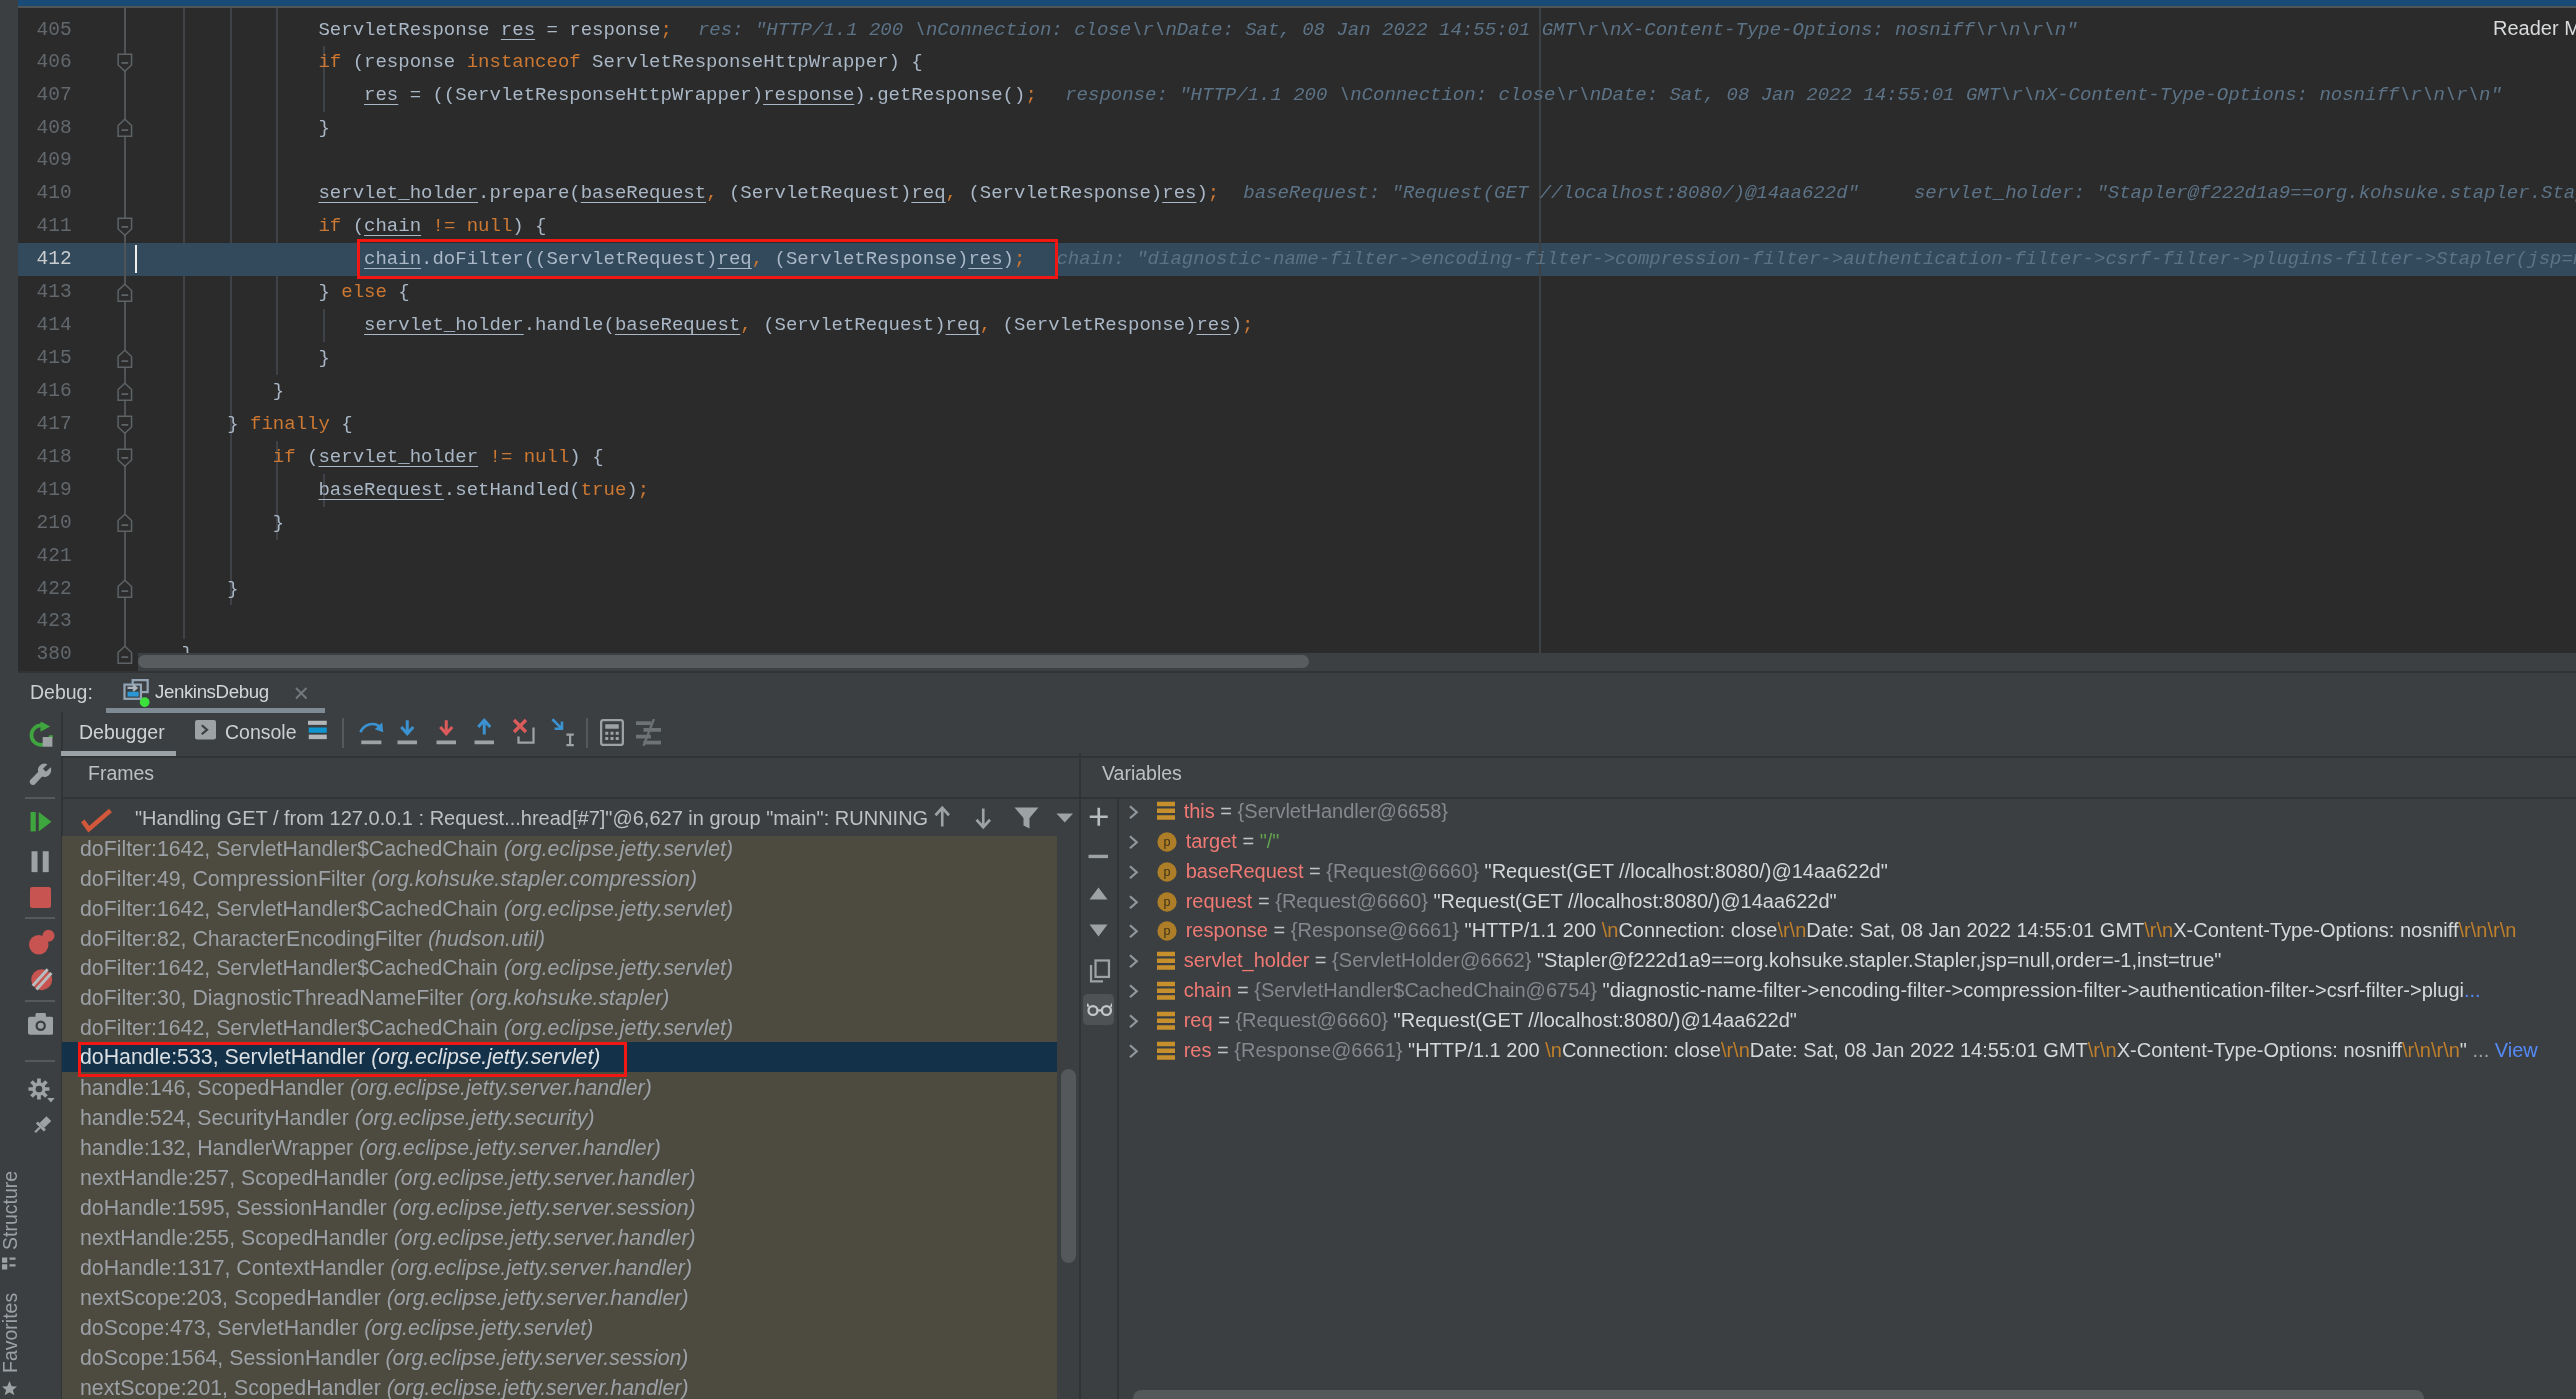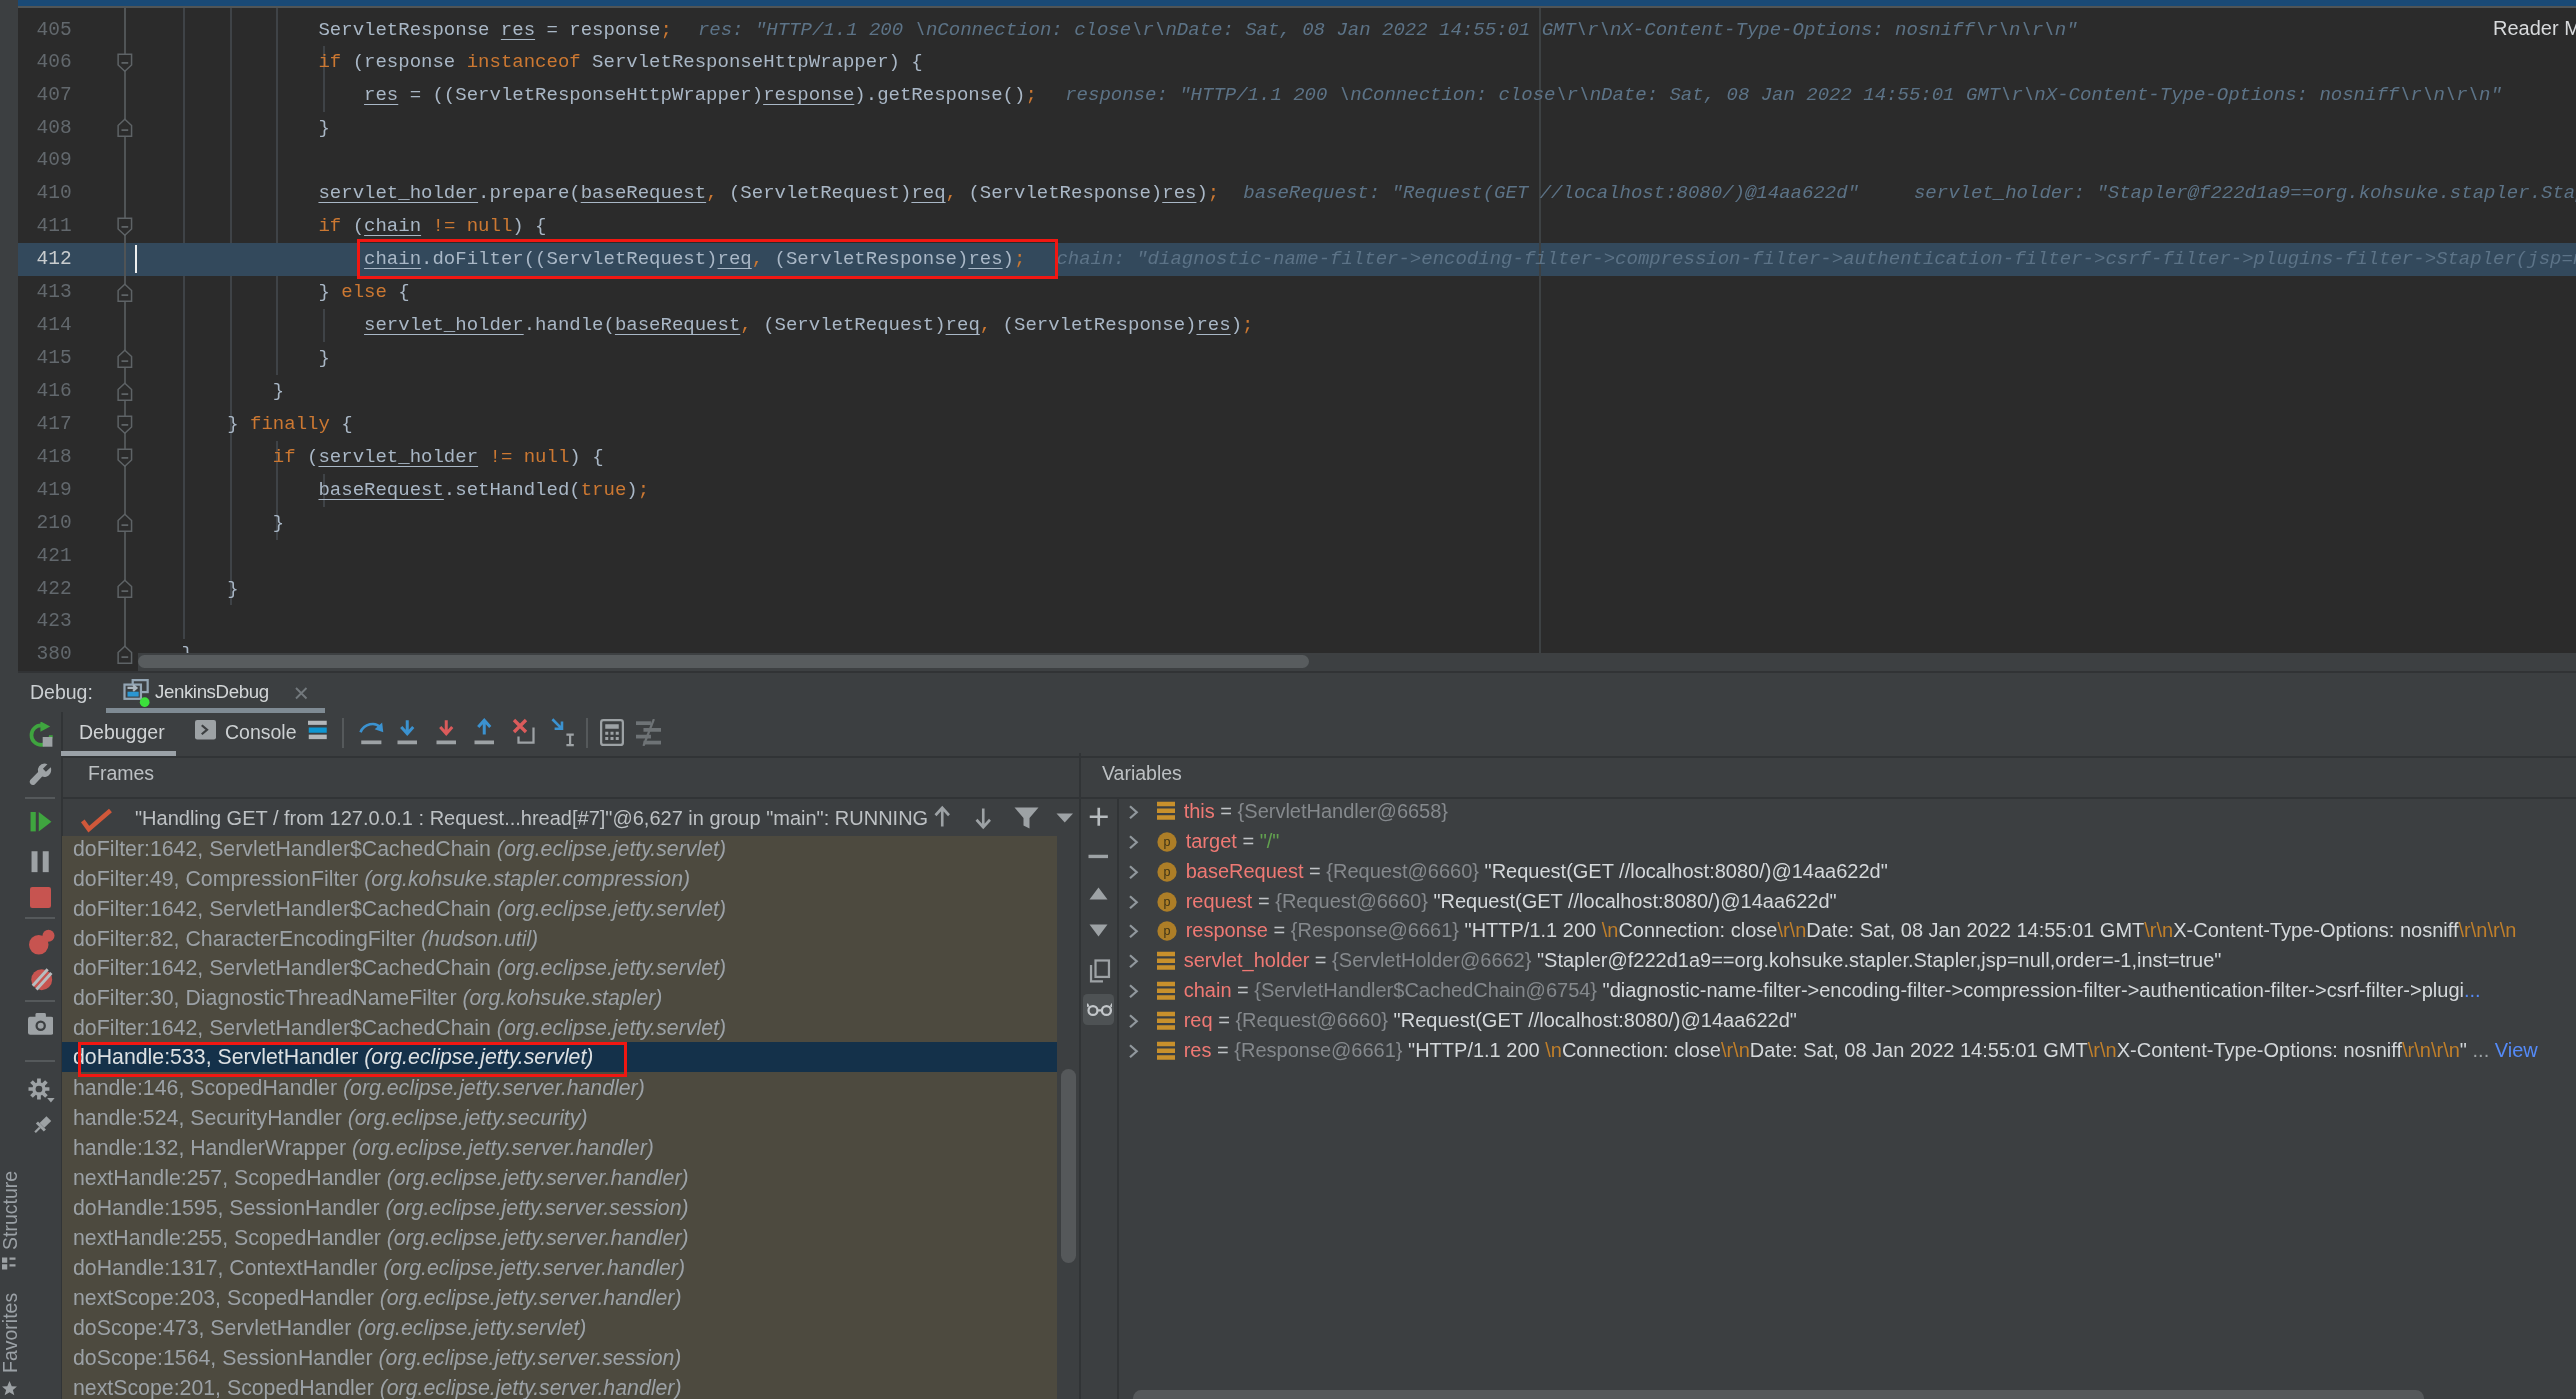--- a/index.html
+++ b/index.html
@@ -30,21 +30,21 @@
 #panel .lbl { color:#cbcfd2; font-size:19.5px; }
 #dbg-underline { position:absolute; left:88px; top:37px; width:219px; height:5.2px; background:#7f8b94; }
 #toolrow-border { position:absolute; left:44px; top:85px; width:2514px; height:1.5px; background:#313436; }
 #debugger-underline { position:absolute; left:43px; top:80px; width:115px; height:4.5px; background:#9aa1a7; }
 #strip-divider { position:absolute; left:43px; top:41px; width:1.5px; height:687px; background:#313436; }
 #frames-border { position:absolute; left:44px; top:126px; width:1017px; height:1.5px; background:#313436; }
 #panel-divider { position:absolute; left:1061px; top:82px; width:1.5px; height:646px; background:#313436; }
 #vars-border { position:absolute; left:1063px; top:126px; width:1495px; height:1.5px; background:#313436; }
 #vtool-divider { position:absolute; left:1099px; top:126px; width:1.5px; height:602px; background:#313436; }
 #frames-list { position:absolute; left:44px; top:165px; width:995px; height:564px; background:#4d4a3f; overflow:hidden; }
-.frow { position:absolute; left:0; width:995px; height:30px; line-height:30px; color:#9ba1a6; font-size:21.3px; padding-left:11px; white-space:pre; }
+.frow { position:absolute; left:0; width:995px; height:30px; line-height:30px; color:#9ba1a6; font-size:21.3px; padding-left:18px; white-space:pre; }
 .frow i { font-style:italic; }
 .frow.sel { background:#14314a; color:#dce0e2; }
 #redbox2 { position:absolute; left:60px; top:371px; width:549px; height:35px; border:3.7px solid #f11712; }
 #fsb-thumb { position:absolute; left:1043px; top:398px; width:15px; height:194px; background:#55585a; border-radius:7.5px; }
 #vars-tree { position:absolute; left:1100px; top:127px; width:1458px; height:601px; overflow:hidden; }
 .vrow { position:absolute; left:0; width:1458px; height:30px; line-height:30px; font-size:20px; white-space:pre; color:#85898d; }
 .vname { color:#ef7974; }
 .veq { color:#c0c3c6; }
 .vstr { color:#d4d8db; }
 .vg { color:#62a14f; }

